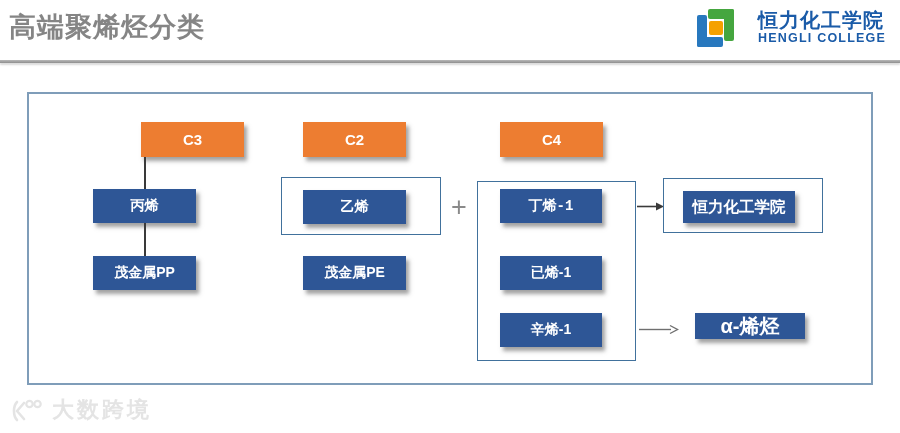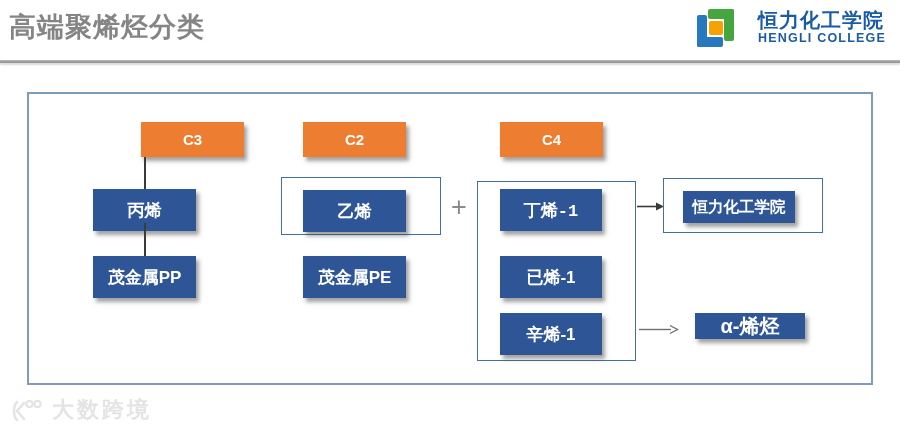--- a/index.html
+++ b/index.html
@@ -33,21 +33,21 @@
     position:absolute;left:27px;top:92px;width:846px;height:293px;
     border:2px solid #7F9DB9;box-sizing:border-box;background:#fff;
   }
   
   .obox,.bbox{
     position:absolute;display:flex;align-items:center;justify-content:center;
     color:#fff;font-weight:bold;
     box-shadow:3px 4px 4px rgba(70,70,70,0.5);
   }
   .obox{width:103px;height:35px;background:#ED7D31;font-size:15px;}
-  .bbox{width:103px;height:42px;background:#2E5696;font-size:17px;}
+  .bbox{width:103px;height:34px;background:#2E5696;font-size:14px;}
   .frame{
     position:absolute;border:1.5px solid #41719C;background:#ffffff;box-sizing:border-box;
   }
   .vline{position:absolute;width:2px;background:#3a3a3a;}
   .plus{
     position:absolute;color:#8a8a8a;font-size:27px;font-weight:300;line-height:1;
   }
   .arrow{position:absolute;}
   
   .watermark{

